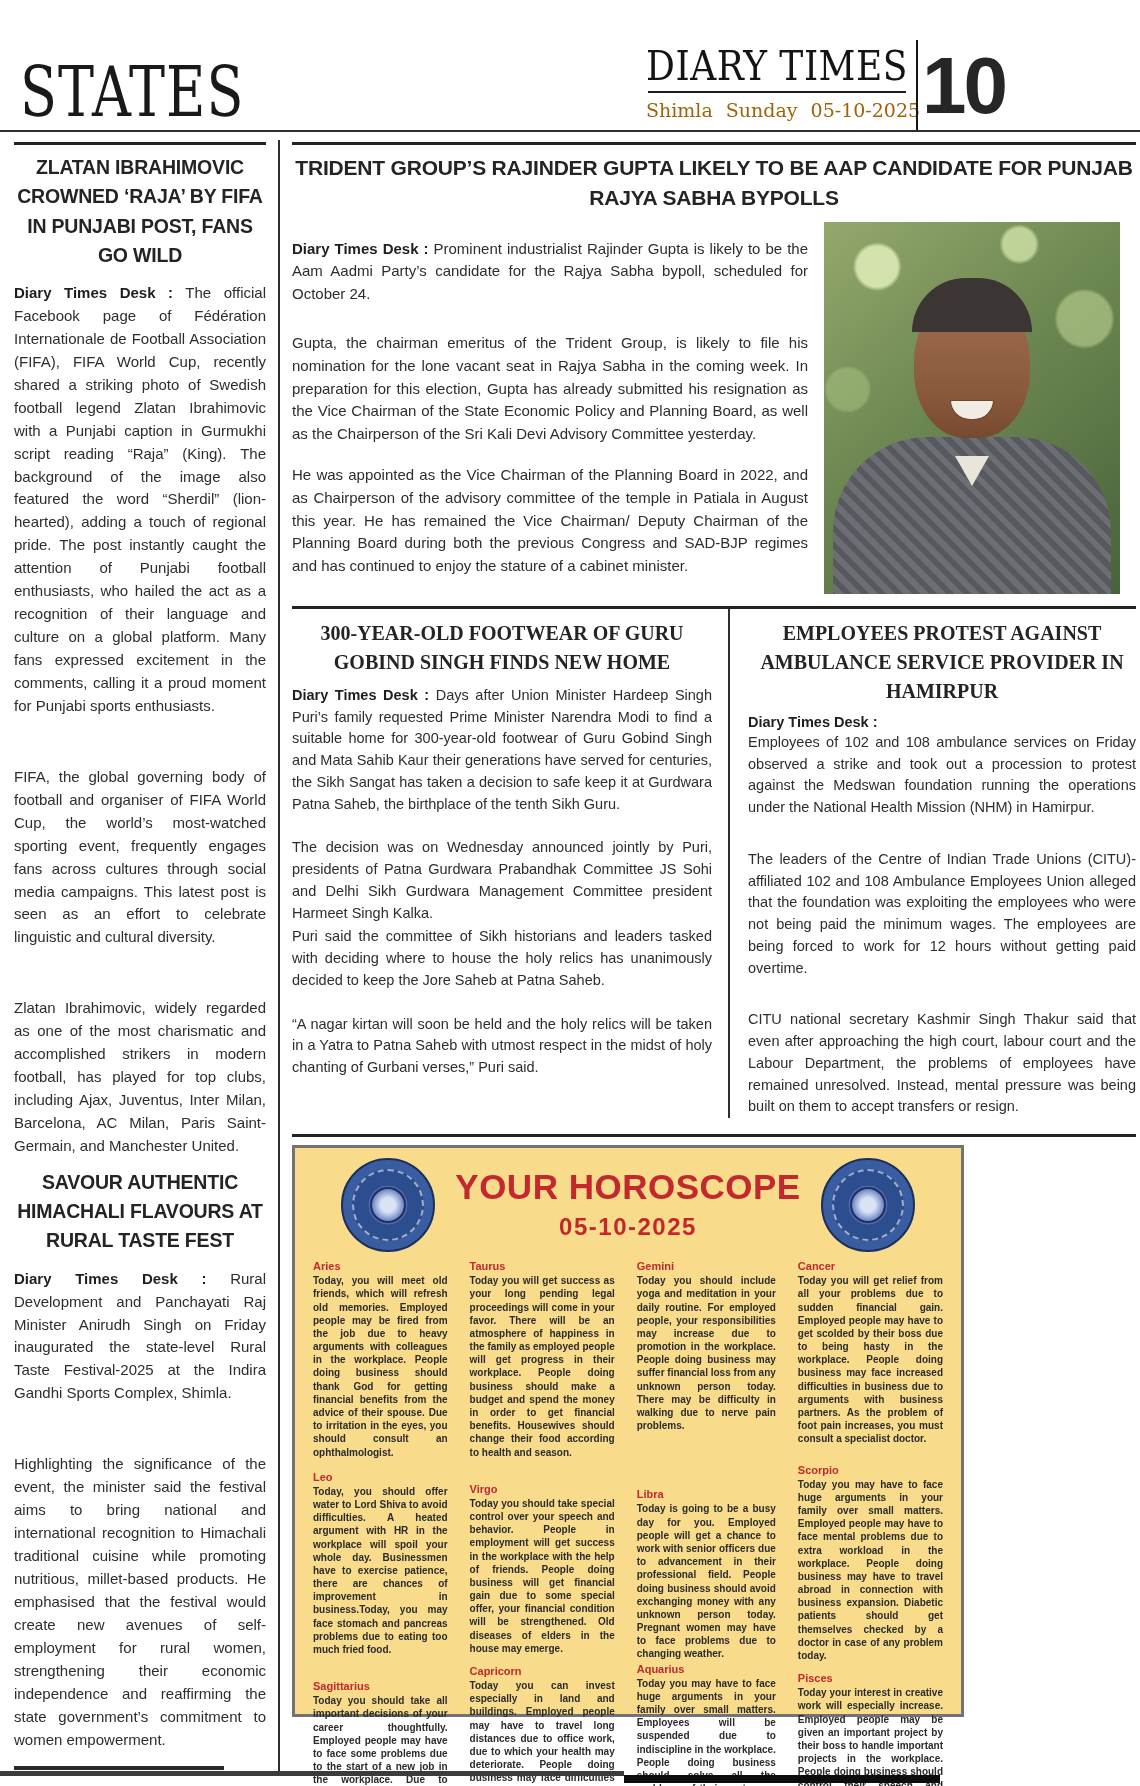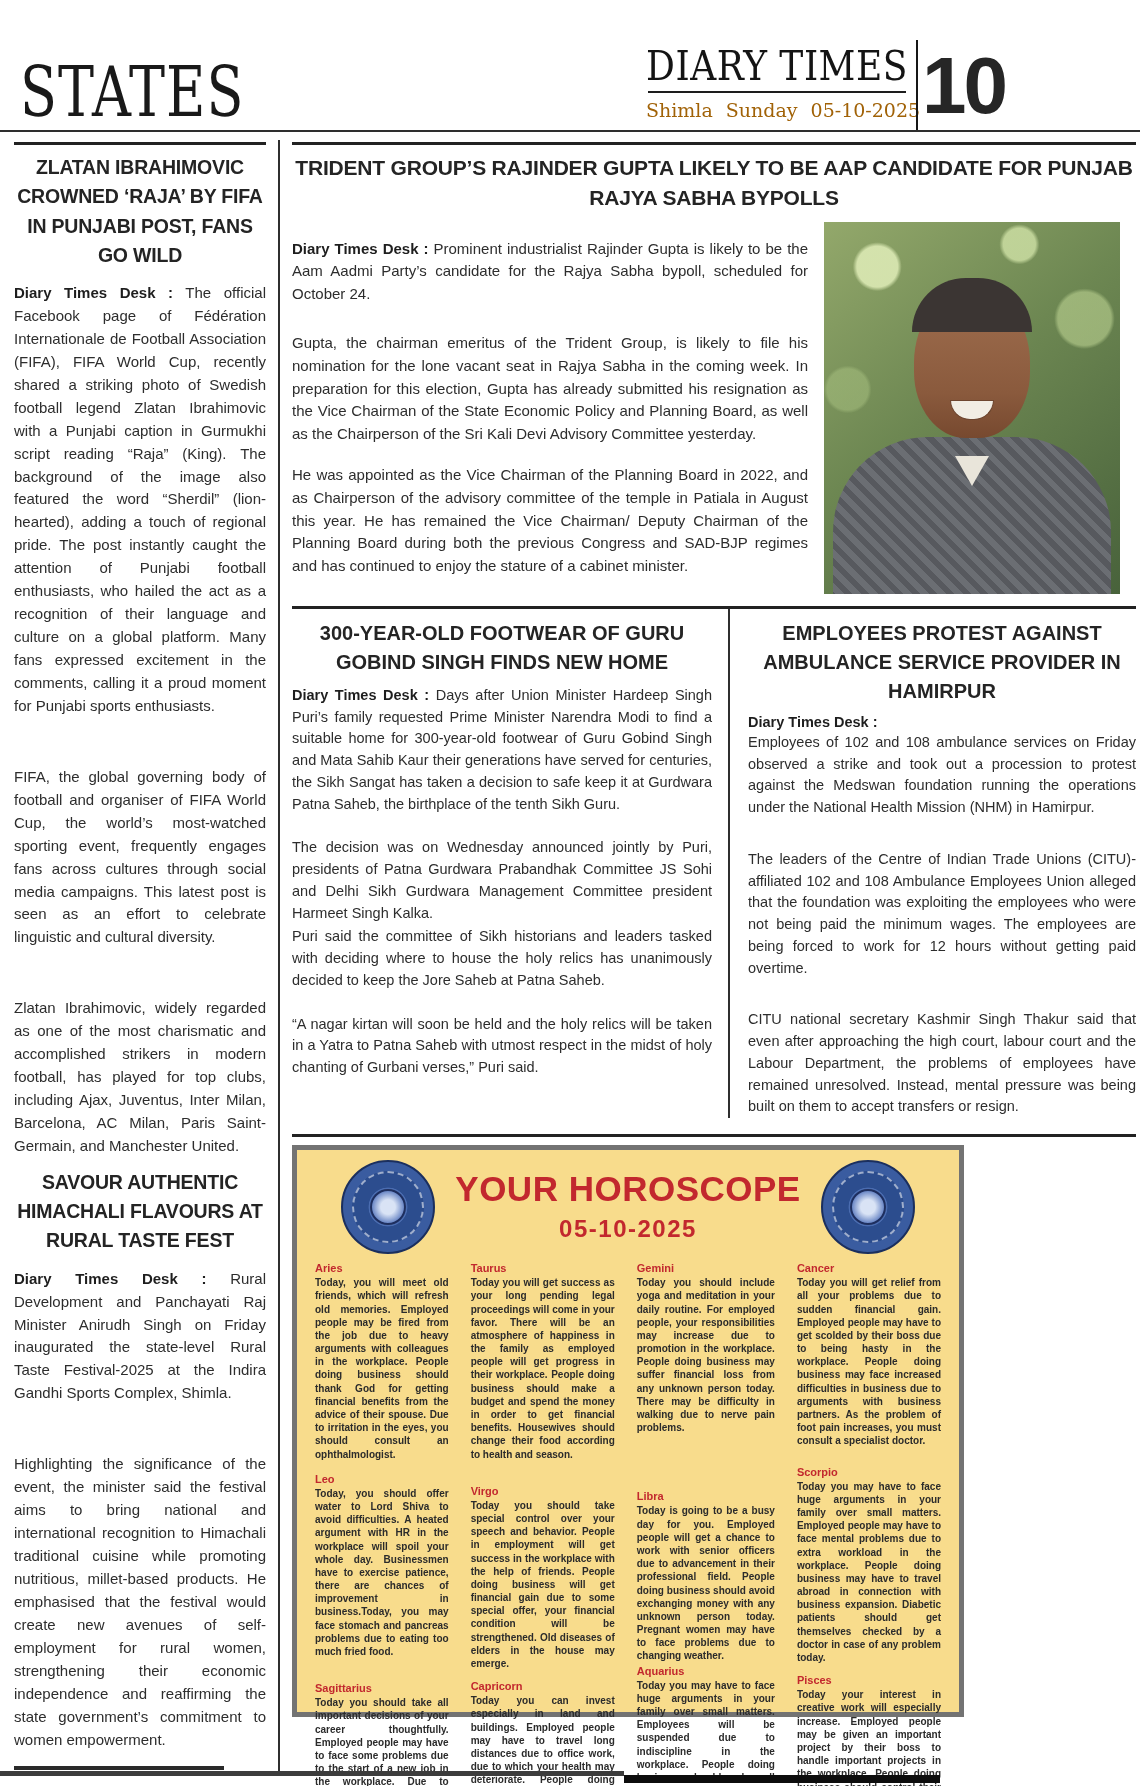--- a/index.html
+++ b/index.html
@@ -67,31 +67,31 @@
   .photo-smile{position:absolute;top:178px;left:50%;transform:translateX(-50%);
     width:42px;height:18px;border-radius:0 0 42px 42px;background:#f1ede4;border:1px solid #6e4630;}
 
   .full-rule{height:3px;background:#222;margin-top:12px;}
 
   
   .two-col{display:flex;margin-top:0;}
   .col-mid{width:436px;box-sizing:border-box;padding:10px 16px 0 0;}
   .vdivider{width:2px;background:#2f2f2f;}
   .col-right{flex:1;box-sizing:border-box;padding:10px 0 0 18px;}
-  .sub-title{font-size:20px;font-weight:800;text-align:center;line-height:1.45;margin:0 0 8px;color:#242424;}
+  .sub-title{font-size:20px;font-weight:800;text-align:center;line-height:1.45;margin:0 0 8px;color:#242424;font-family:Liberation Serif, serif;}
   .col-mid .body-sm,.col-right .body-sm{font-size:14.5px;line-height:1.5;text-align:justify;margin:0 0 22px;}
   .col-mid .nogap{margin-bottom:2px;}
   .col-right .gap{margin-bottom:30px;}
   .col-right .end,.col-mid .end{margin-bottom:0;}
   .byline-line{font-weight:800;font-size:14.5px;color:#1e1e1e;margin:0 0 2px;}
 
   
   .pre-horo-rule{height:3px;background:#222;margin-top:16px;}
   .horoscope-box{margin-top:8px;box-sizing:border-box;width:672px;height:572px;
-    background:#f8dc8c;border:5px solid #737373;padding:10px 18px 10px;}
+    background:#f8dc8c;border:3px solid #737373;padding:10px 18px 10px;}
   .h-header{display:flex;align-items:center;justify-content:center;gap:20px;margin-bottom:8px;}
   .wheel{width:90px;height:90px;border-radius:50%;flex:0 0 auto;position:relative;
     border:2px solid #1b2f5e;
     background:radial-gradient(circle at 50% 50%, #cdd9ef 0 13%, #4a6cb0 14% 30%, #2c4d8e 31% 56%, #3a5ca0 57% 76%, #23407c 77% 100%);}
   .wheel::before{content:"";position:absolute;inset:9px;border-radius:50%;border:2px dashed rgba(255,255,255,.55);}
   .wheel::after{content:"";position:absolute;inset:27px;border-radius:50%;border:2px solid rgba(18,32,76,.85);
     background:radial-gradient(circle,#d9e3f5 0 32%,#5d7cc0 75%);}
   .h-titles{text-align:center;}
   .h-title{font-size:35px;font-weight:800;color:#c2282e;letter-spacing:0.5px;line-height:1.05;}
   .h-date{font-size:24px;font-weight:800;color:#c2282e;margin-top:7px;letter-spacing:1.5px;}

